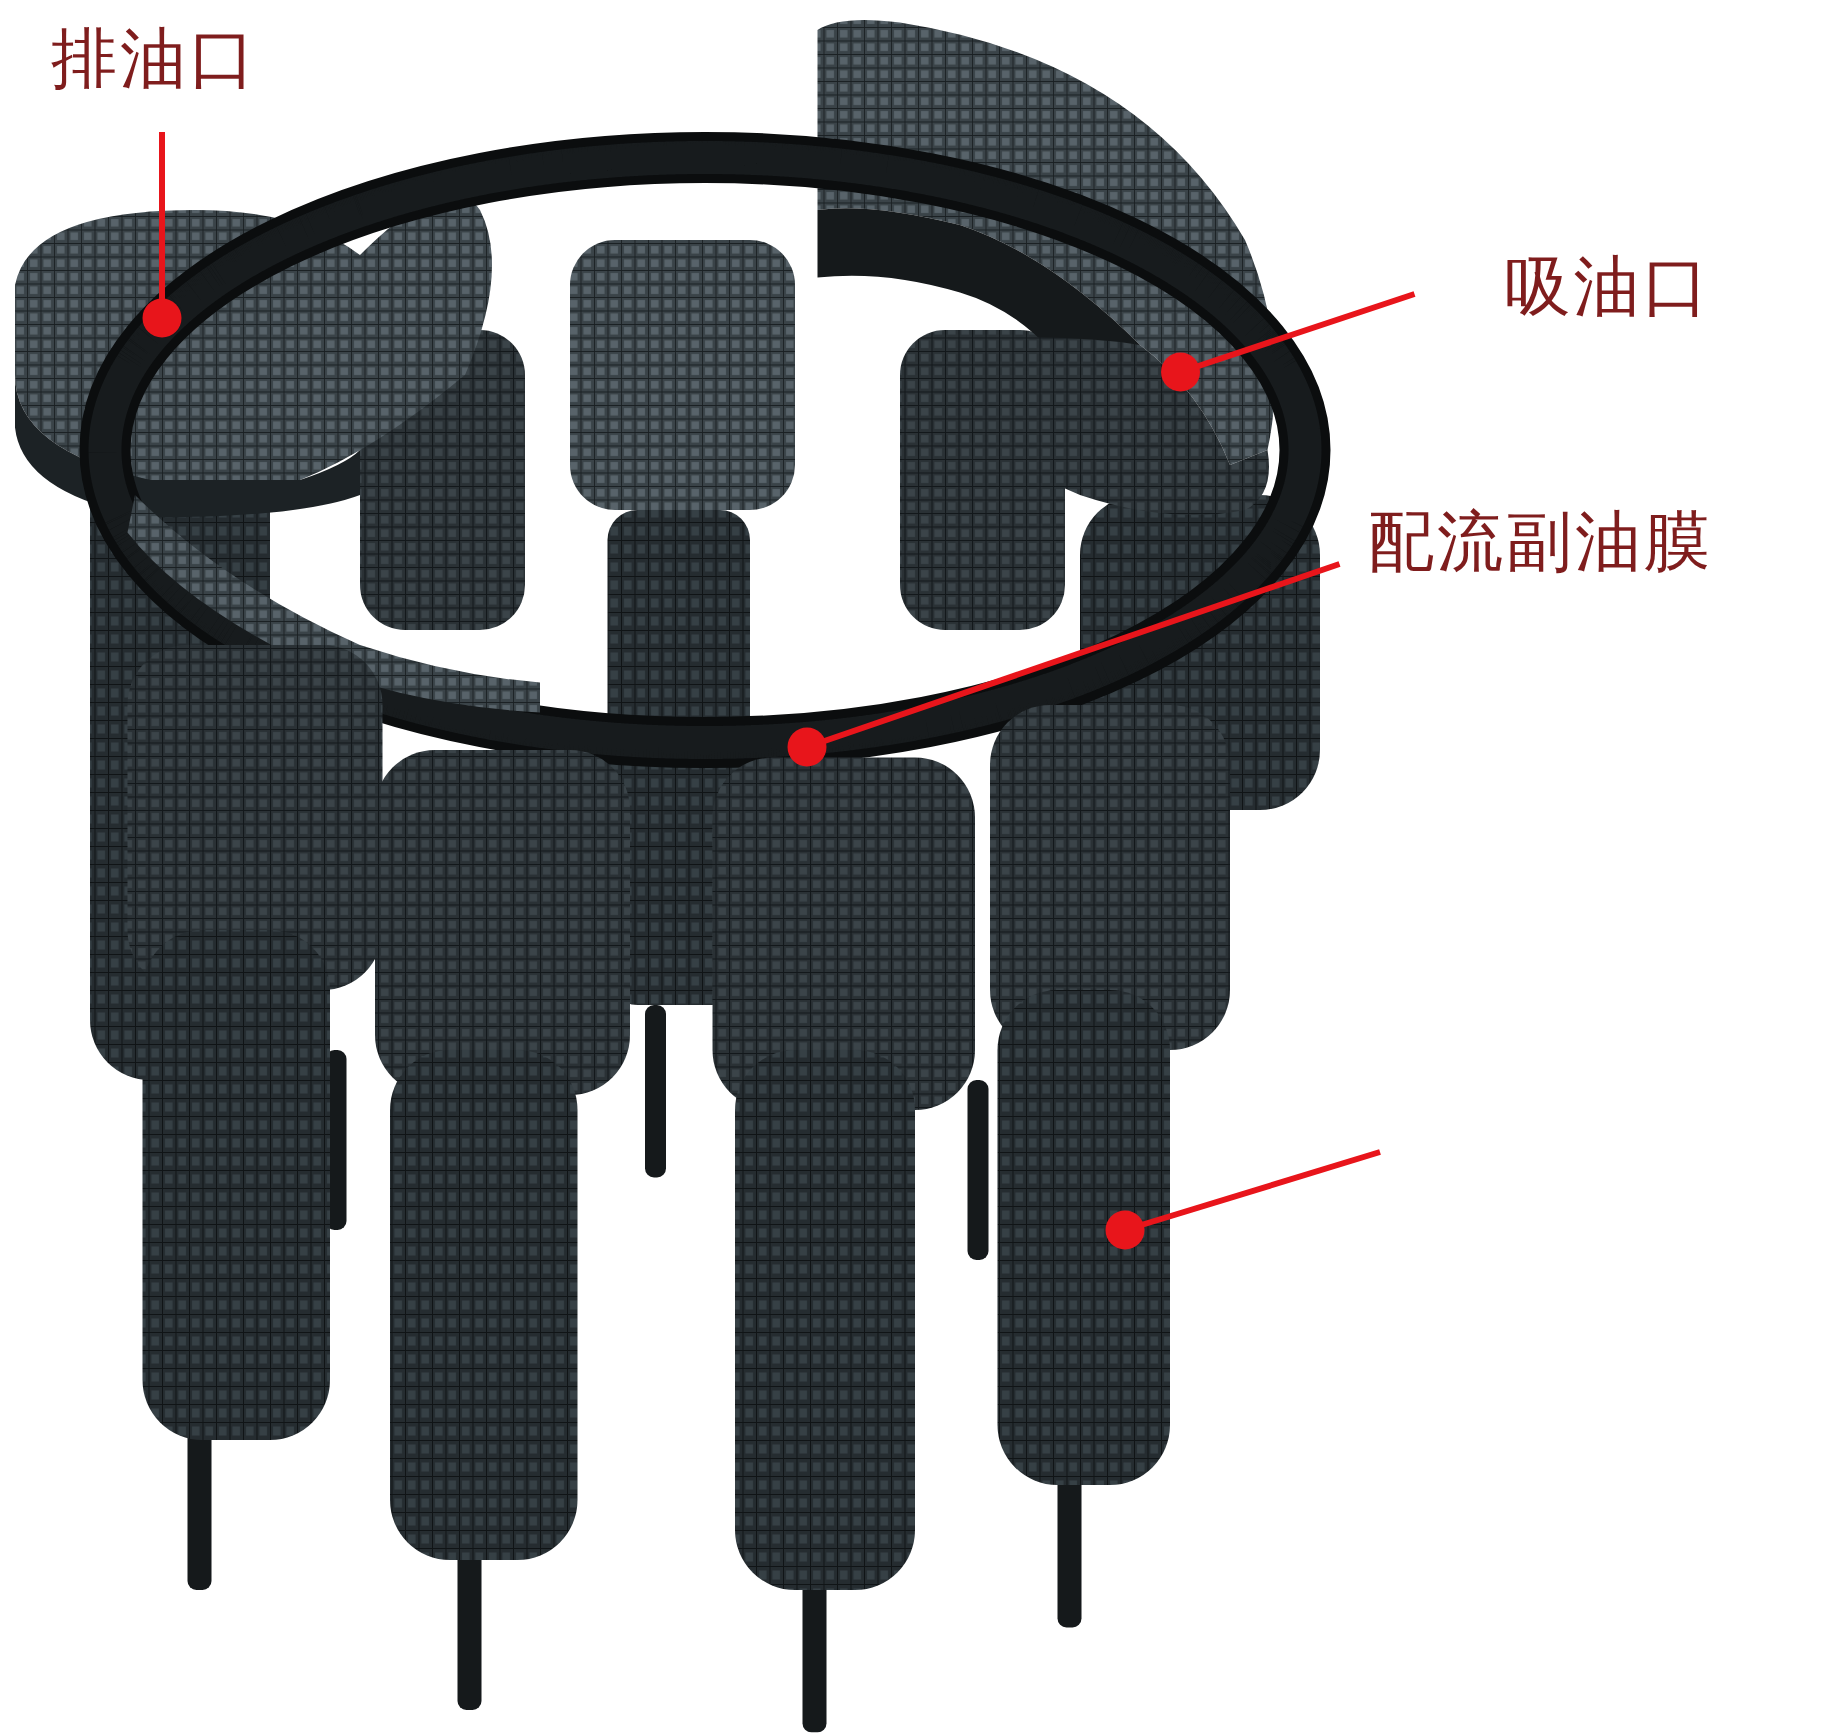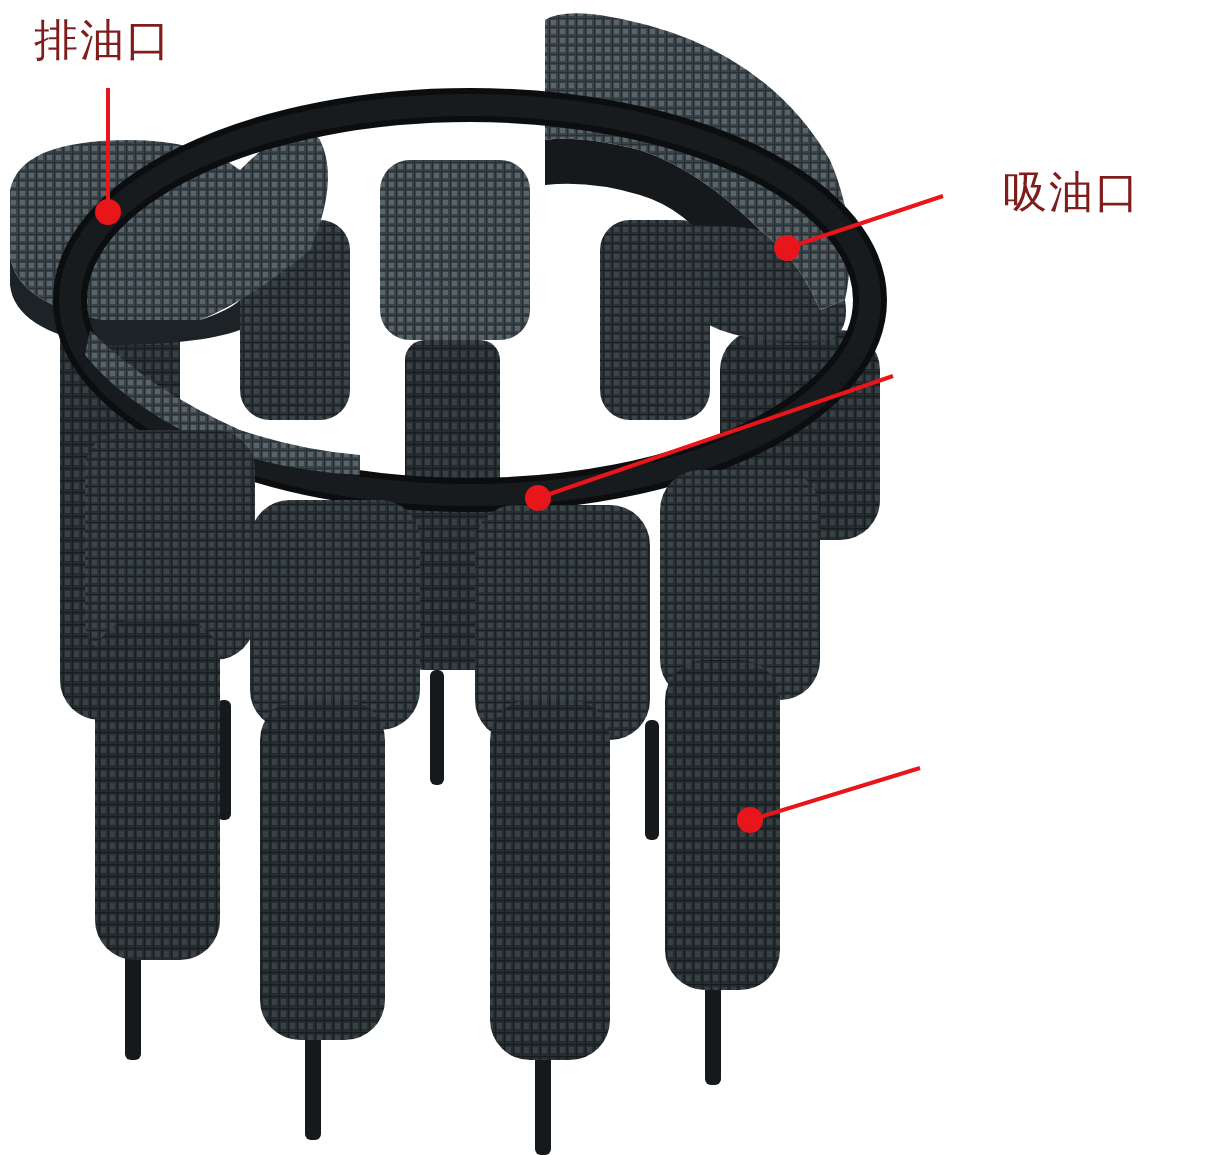--- a/index.html
+++ b/index.html
@@ -101,13 +101,14 @@
       <line x1="538" y1="498" x2="893" y2="376"></line>
       <circle cx="538" cy="498" r="13" stroke="none"></circle>
 
       <line x1="750" y1="820" x2="920" y2="768"></line>
       <circle cx="750" cy="820" r="13" stroke="none"></circle>
     </g>
   </svg>
 
   <div id="lbl-discharge" class="label">排油口</div>
   <div id="lbl-suction" class="label">吸油口</div>
+  <div id="lbl-film" class="label">配流副油膜</div>
 </div>
 
 </body></html>

